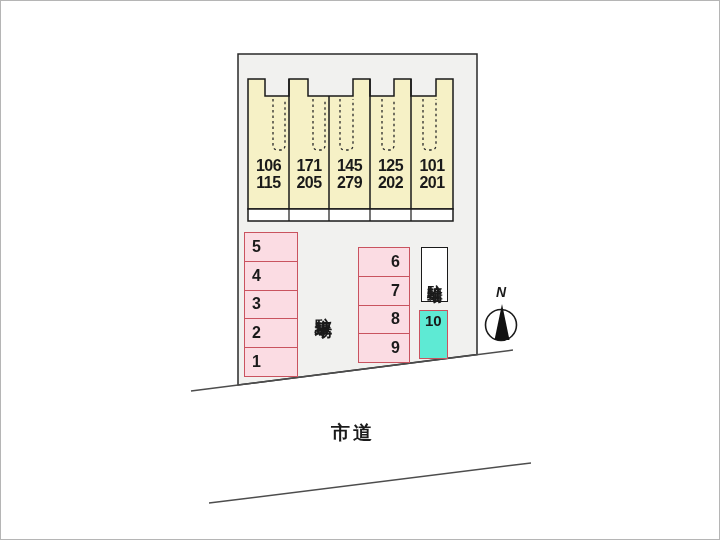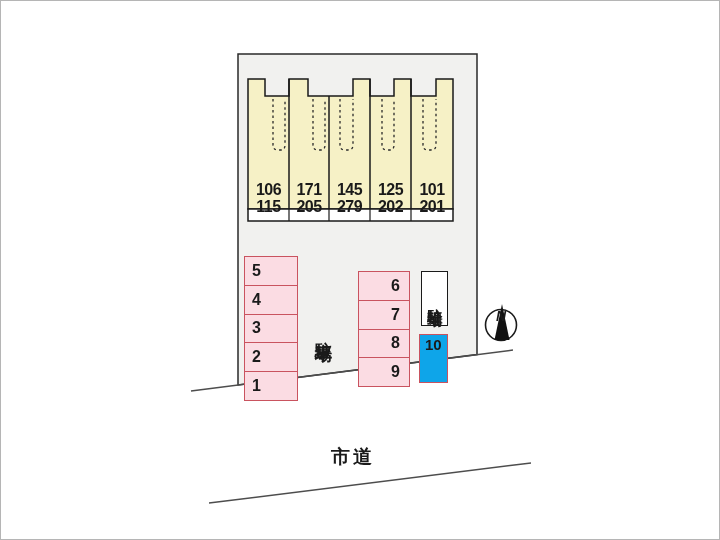--- a/index.html
+++ b/index.html
@@ -2,41 +2,41 @@
 <html><head>
 <meta charset="utf-8">
 <style>
   html,body{margin:0;padding:0;background:#ffffff;}
   .frame{
     position:relative;width:720px;height:540px;box-sizing:border-box;
     border:1px solid #b5b5b5;background:#ffffff;overflow:hidden;
     font-family:"Liberation Sans","DejaVu Sans",sans-serif;color:#1a1a1a;
   }
   .plan-svg{position:absolute;left:0;top:0;width:720px;height:540px;}
-  .abs{position:absolute;box-sizing:border-box;margin-top:24px;}
+  .abs{position:absolute;box-sizing:border-box;}
   
   .unit-label{
     top:156px;height:36px;text-align:center;
     font-size:16px;line-height:17px;font-weight:700;letter-spacing:-0.5px;
   }
   
   .pcol{
     border:1.5px solid #c9535f;background:#fbdce3;
     display:flex;flex-direction:column;
   }
   .pcell{
     flex:1;display:flex;align-items:center;
     border-bottom:1.5px solid #c9535f;
     font-size:16px;font-weight:600;
   }
   .pcell:last-child{border-bottom:none;}
   .pcell.num-left{justify-content:flex-start;padding-left:7px;}
   .pcell.num-right{justify-content:flex-end;padding-right:9px;}
   .space10{
-    border:1.5px solid #c9535f;background:#0ea5e9;
+    border:1.5px solid #c9535f;background:#5eead4;
     font-size:15px;font-weight:600;padding:1px 0 0 5px;
   }
   .bike-box{
     border:1.5px solid #1a1a1a;background:#ffffff;
     display:flex;align-items:center;justify-content:center;
     writing-mode:vertical-rl;text-orientation:upright;
     font-size:15px;font-weight:600;letter-spacing:2px;
   }
   .vlabel{
     writing-mode:vertical-rl;text-orientation:upright;

